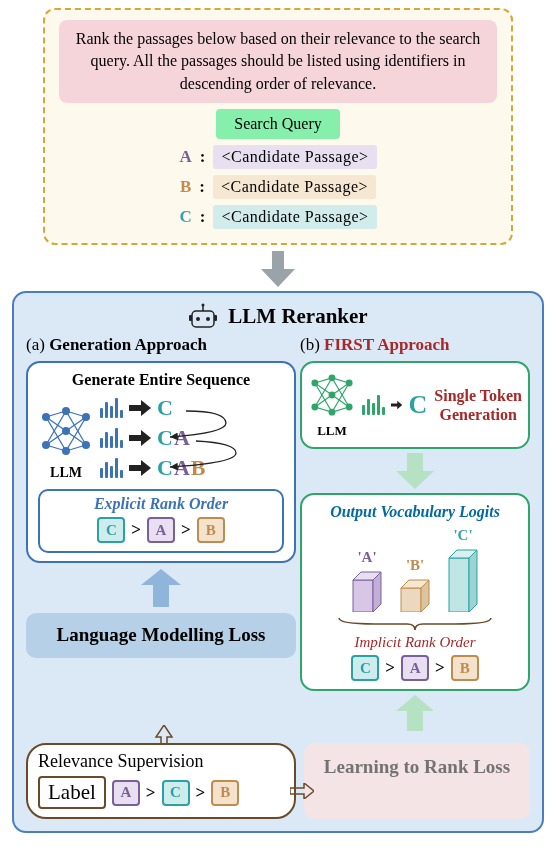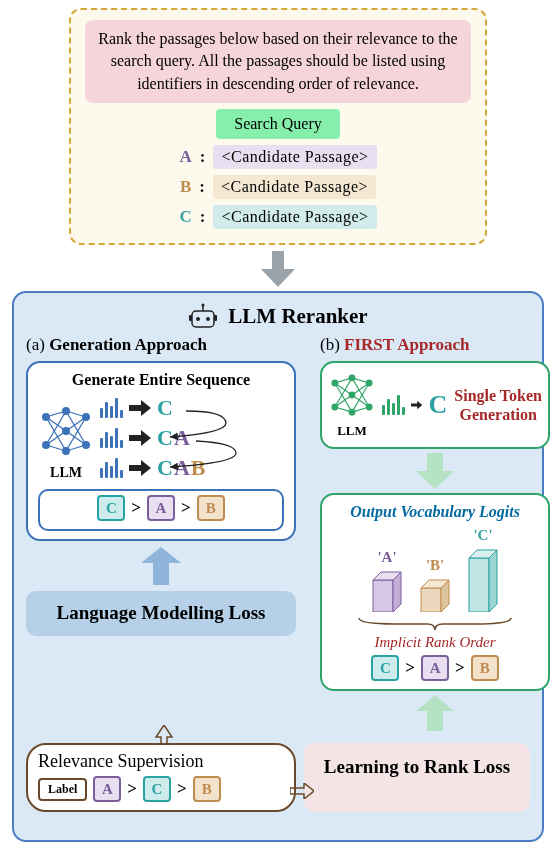--- a/index.html
+++ b/index.html
@@ -4,21 +4,21 @@
 <style>
 * { box-sizing: border-box; margin: 0; padding: 0; }
 body { font-family: Georgia, 'Times New Roman', serif; background: #fff; width: 556px; height: 862px; padding: 8px; }
 
 .prompt-box {
   border: 2px dashed #d4a838;
   border-radius: 12px;
   background: #fdf9ed;
   padding: 10px 14px 14px;
   margin: 0 auto 6px;
-  width: 418px;
+  width: 470px;
 }
 .instruction {
   background: #f5d5da;
   border-radius: 8px;
   padding: 8px 12px;
   text-align: center;
   font-size: 16px;
   line-height: 1.4;
 }
 .prompt-row { display: flex; justify-content: center; margin-top: 6px; }
@@ -33,28 +33,28 @@
 .passage-b { background: #f5e7d1; }
 .passage-c { background: #d1eceb; }
 
 .arrow-down { display: flex; justify-content: center; margin: 4px 0; }
 .arrow-down svg { width: 34px; height: 36px; }
 
 .main-box {
   background: #dbe9f7;
   border: 2px solid #4a7ec1;
   border-radius: 14px;
-  padding: 10px 12px 28px;
+  padding: 10px 12px 12px;
   width: 532px;
   margin: 0 auto;
 }
 .reranker-title { text-align: center; font-size: 21px; font-weight: bold; margin-bottom: 6px; display: flex; justify-content: center; align-items: center; gap: 10px; }
 .robot-icon { width: 30px; height: 26px; }
 
-.two-col { display: flex; gap: 24px; }
+.two-col { display: flex; gap: 4px; }
 .col-left { flex: 0 0 270px; }
 .col-right { flex: 1; }
 
 .approach-label { font-size: 17px; margin-bottom: 6px; }
 .approach-label .tag { font-weight: normal; }
 .approach-label .name { font-weight: bold; }
 .first-name { color: #a62828; }
 
 .gen-panel {
   background: #fff;
@@ -130,30 +130,30 @@
 .bottom-row { display: flex; gap: 8px; margin-top: 8px; }
 .relevance-box {
   background: #fff;
   border: 2px solid #6b4a2a;
   border-radius: 20px;
   padding: 6px 10px 8px;
   flex: 0 0 270px;
 }
 .relev-title { font-size: 18px; margin-bottom: 4px; }
 .label-row { display: flex; align-items: center; gap: 6px; }
-.label-chip { background: #fff; border: 2px solid #6b4a2a; border-radius: 4px; padding: 2px 8px; font-weight: bold; font-size: 12px; }
+.label-chip { background: #fff; border: 2px solid #6b4a2a; border-radius: 4px; padding: 2px 8px; font-weight: normal; font-size: 21px; }
 
 .rank-loss {
   background: #f4e4e5;
   border-radius: 10px;
   padding: 12px;
   text-align: center;
   font-weight: bold;
   font-size: 19px;
-  color: #000000;
+  color: #737373;
   line-height: 1.3;
   flex: 1;
 }
 
 .recurve { position: relative; }
 .brown-arrow { position: absolute; }
 </style>
 </head>
 <body>
 
@@ -284,20 +284,21 @@
               <defs>
                   <marker id="ah1" markerWidth="8" markerHeight="8" refX="6" refY="3" orient="auto">
                     <path d="M0 0 L6 3 L0 6 Z" fill="#222"></path>
                   </marker>
                 </defs>
             </svg>
           </div>
         </div>
 
         <div class="explicit-box">
+          <div class="explicit-title">Explicit Rank Order</div>
           <div class="rank-chips">
             <div class="chip chip-c">C</div>
             <span class="gt">&gt;</span>
             <div class="chip chip-a">A</div>
             <span class="gt">&gt;</span>
             <div class="chip chip-b">B</div>
           </div>
         </div>
       </div>
 

